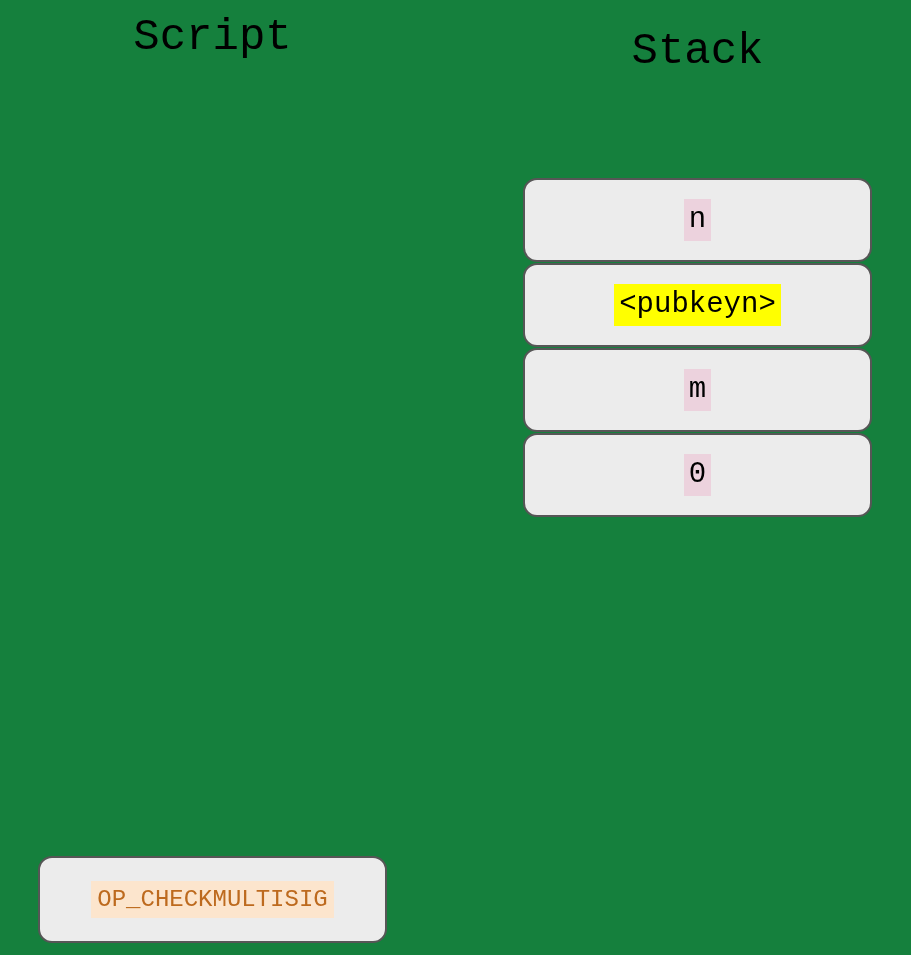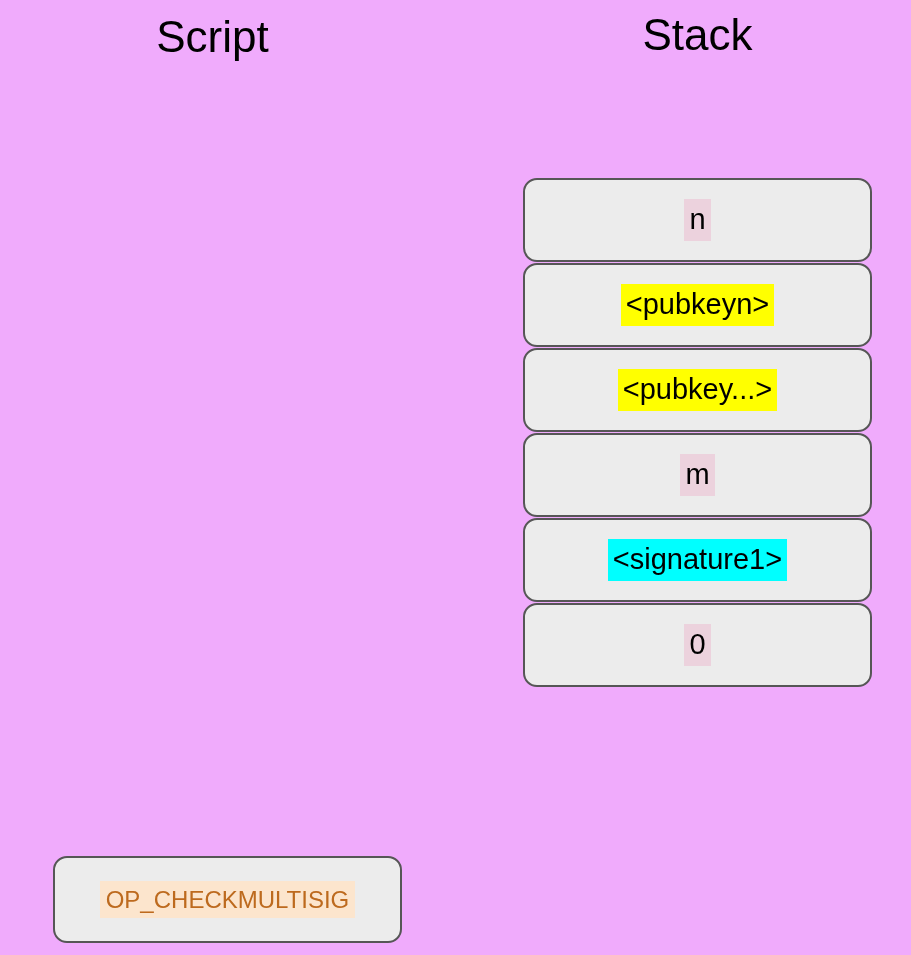--- a/index.html
+++ b/index.html
@@ -4,50 +4,49 @@
 <style>
   html, body {
     margin: 0;
     padding: 0;
     background: #ffffff;
   }
   #page {
     position: relative;
     width: 911px;
     height: 955px;
-    background: #f0abfc;
-    font-family: Liberation Sans, sans-serif;
+    background: #15803d;
+    font-family: Liberation Mono, monospace;
     overflow: hidden;
   }
   .col-title {
     position: absolute;
     width: 349px;
     text-align: center;
     font-size: 44px;
     color: #000000;
     white-space: nowrap;
   }
   #script-title { left: 38px; top: 12px; }
-  #stack-title  { left: 523px; top: 10px; }
+  #stack-title  { left: 523px; top: 26px; }
 
   .column {
     position: absolute;
     display: flex;
     flex-direction: column;
   }
   #stack-column {
     left: 523px;
     top: 178px;
     width: 349px;
   }
   #script-column {
     left: 38px;
     top: 856px;
     width: 364px;
-    align-items: flex-end;
   }
   .box {
     box-sizing: border-box;
     width: 349px;
     height: 84px;
     margin-bottom: 1px;
     background: var(--box-fill);
     border: 2px solid var(--box-border);
     border-radius: 14px;
     display: flex;
@@ -84,27 +83,21 @@
   <div class="col-title" id="stack-title">Stack</div>
 
   <div class="column" id="stack-column">
     <div class="box">
       <span class="hl hl-number">n</span>
     </div>
     <div class="box">
       <span class="hl hl-pubkey">&lt;pubkeyn&gt;</span>
     </div>
     <div class="box">
-      <span class="hl hl-pubkey">&lt;pubkey...&gt;</span>
-    </div>
-    <div class="box">
       <span class="hl hl-number">m</span>
-    </div>
-    <div class="box">
-      <span class="hl hl-signature">&lt;signature1&gt;</span>
     </div>
     <div class="box">
       <span class="hl hl-number">0</span>
     </div>
   </div>
 
   <div class="column" id="script-column">
     <div class="box">
       <span class="hl hl-opcode">OP_CHECKMULTISIG</span>
     </div>

